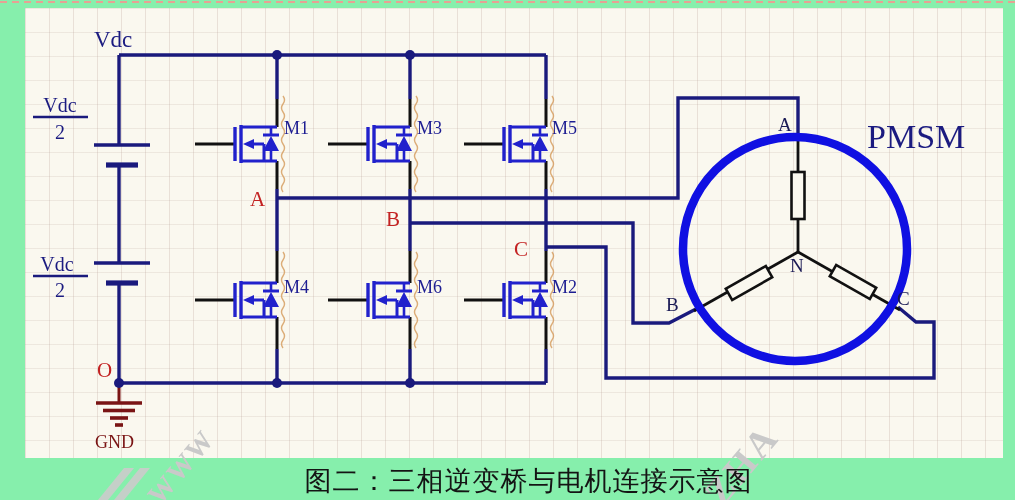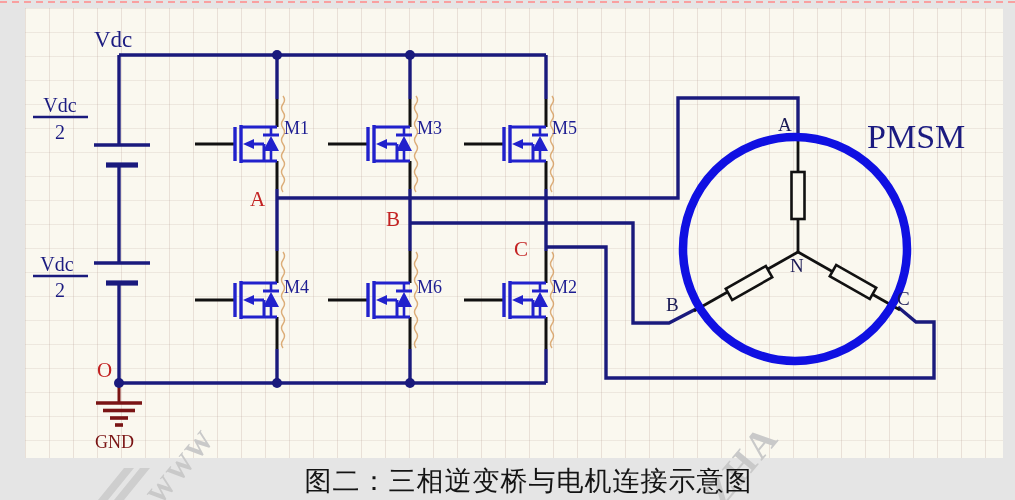--- a/index.html
+++ b/index.html
@@ -1,16 +1,16 @@
 <!DOCTYPE html>
 <html><head>
 <meta charset="utf-8">
 <style>
   html,body{margin:0;padding:0;background:#ffffff;}
-  .page{position:relative;width:1015px;height:500px;overflow:hidden;background:#e5e5e5;
+  .page{position:relative;width:1015px;height:500px;overflow:hidden;background:#86efac;
         font-family:"Liberation Serif","DejaVu Serif",serif;}
   .canvas{position:absolute;left:25px;top:8px;width:978px;height:450px;
         background-color:#faf8ef;
         background-image:
           linear-gradient(to right, rgba(192,170,160,0.30) 1px, transparent 1px),
           linear-gradient(to bottom, rgba(192,170,160,0.22) 1px, transparent 1px);
         background-size:24px 24px;}
   svg.schem{position:absolute;left:0;top:0;}
   .caption{position:absolute;top:463px;left:0;width:1015px;text-align:center;text-indent:42px;
         font-size:27px;color:#141414;letter-spacing:1px;white-space:nowrap;}

